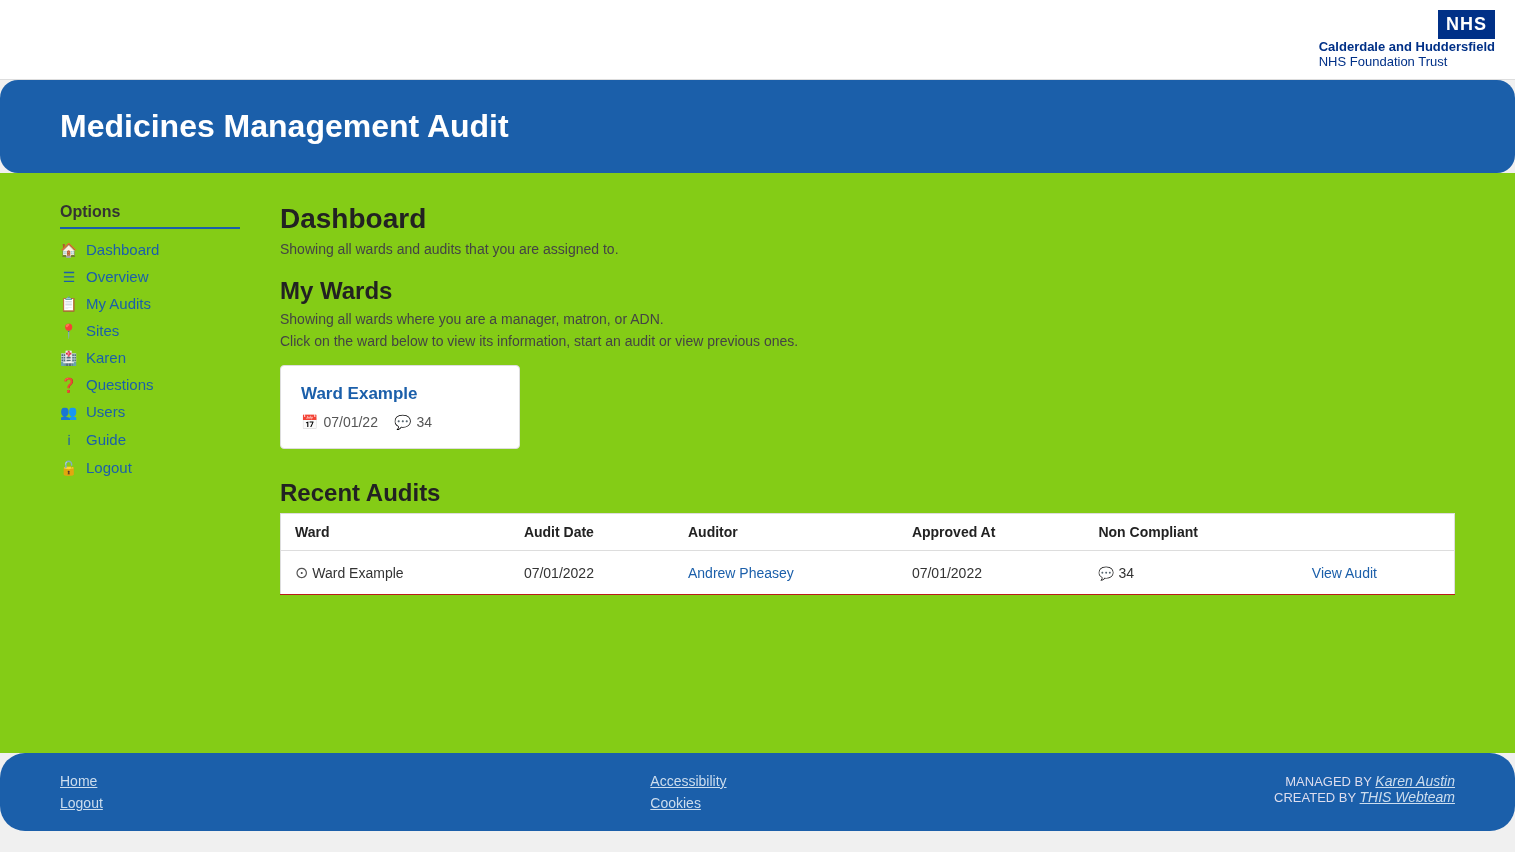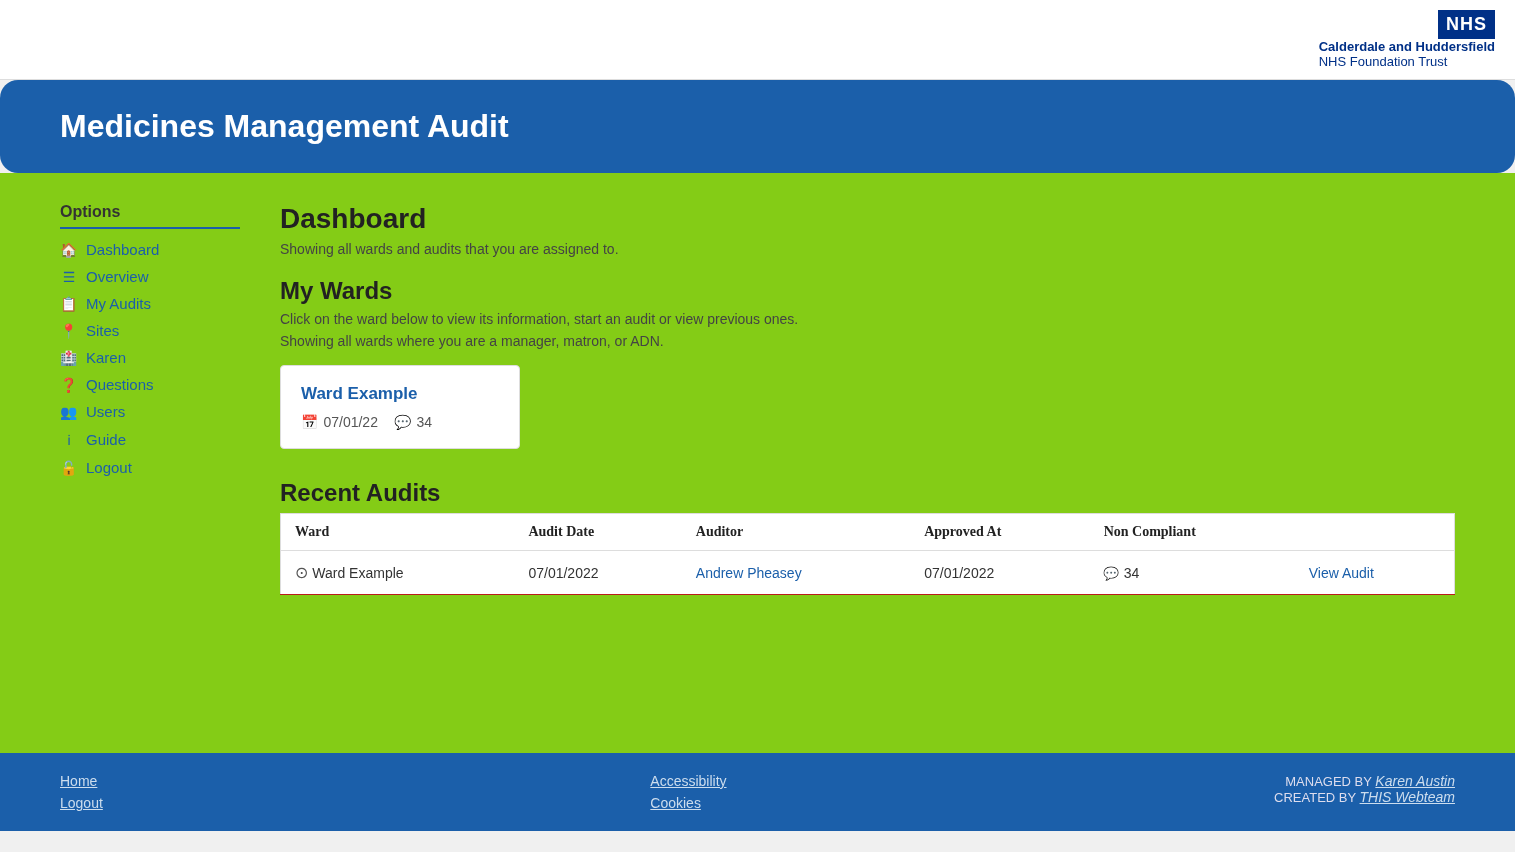--- a/index.html
+++ b/index.html
@@ -175,21 +175,20 @@
       background: #fff;
       border: 1px solid #ddd;
     }
     .audit-table th {
       text-align: left;
       font-weight: bold;
       font-size: 14px;
       padding: 10px 14px;
       color: #222;
       border-bottom: 1px solid #ddd;
-      font-family: Liberation Serif, serif;
     }
     .audit-table td {
       padding: 12px 14px;
       font-size: 14px;
       color: #333;
       border-bottom: 1px solid #b91c1c;
     }
     .audit-table .link-cell a {
       color: #1b5faa;
       text-decoration: none;
@@ -203,20 +202,21 @@
     }
 
     
     .footer {
       background: #1b5faa;
       color: #fff;
       padding: 20px 60px;
       display: flex;
       justify-content: space-between;
       align-items: flex-start;
+      border-radius: 25px;
     }
     .footer-col {
       display: flex;
       flex-direction: column;
       gap: 6px;
     }
     .footer a {
       color: #cde;
       text-decoration: underline;
       font-size: 14px;
@@ -307,22 +307,22 @@
       </li>
     </ul>
   </nav>
 
   <div class="content-area">
 
     <h2>Dashboard</h2>
     <p class="subtitle">Showing all wards and audits that you are assigned to.</p>
 
     <div class="section-title">My Wards</div>
+    <p class="section-desc">Showing all wards where you are a manager, matron, or ADN.</p>
     <p class="section-desc">Click on the ward below to view its information, start an audit or view previous ones.</p>
-    <p class="section-desc">Showing all wards where you are a manager, matron, or ADN.</p>
 
     <div class="ward-card">
       <a href="#" class="ward-card-title">Ward Example</a>
       <div class="ward-card-meta">
         <span>
           <span>📅</span>
           <span>07/01/22</span>
         </span>
         <span>
           <span>💬</span>

